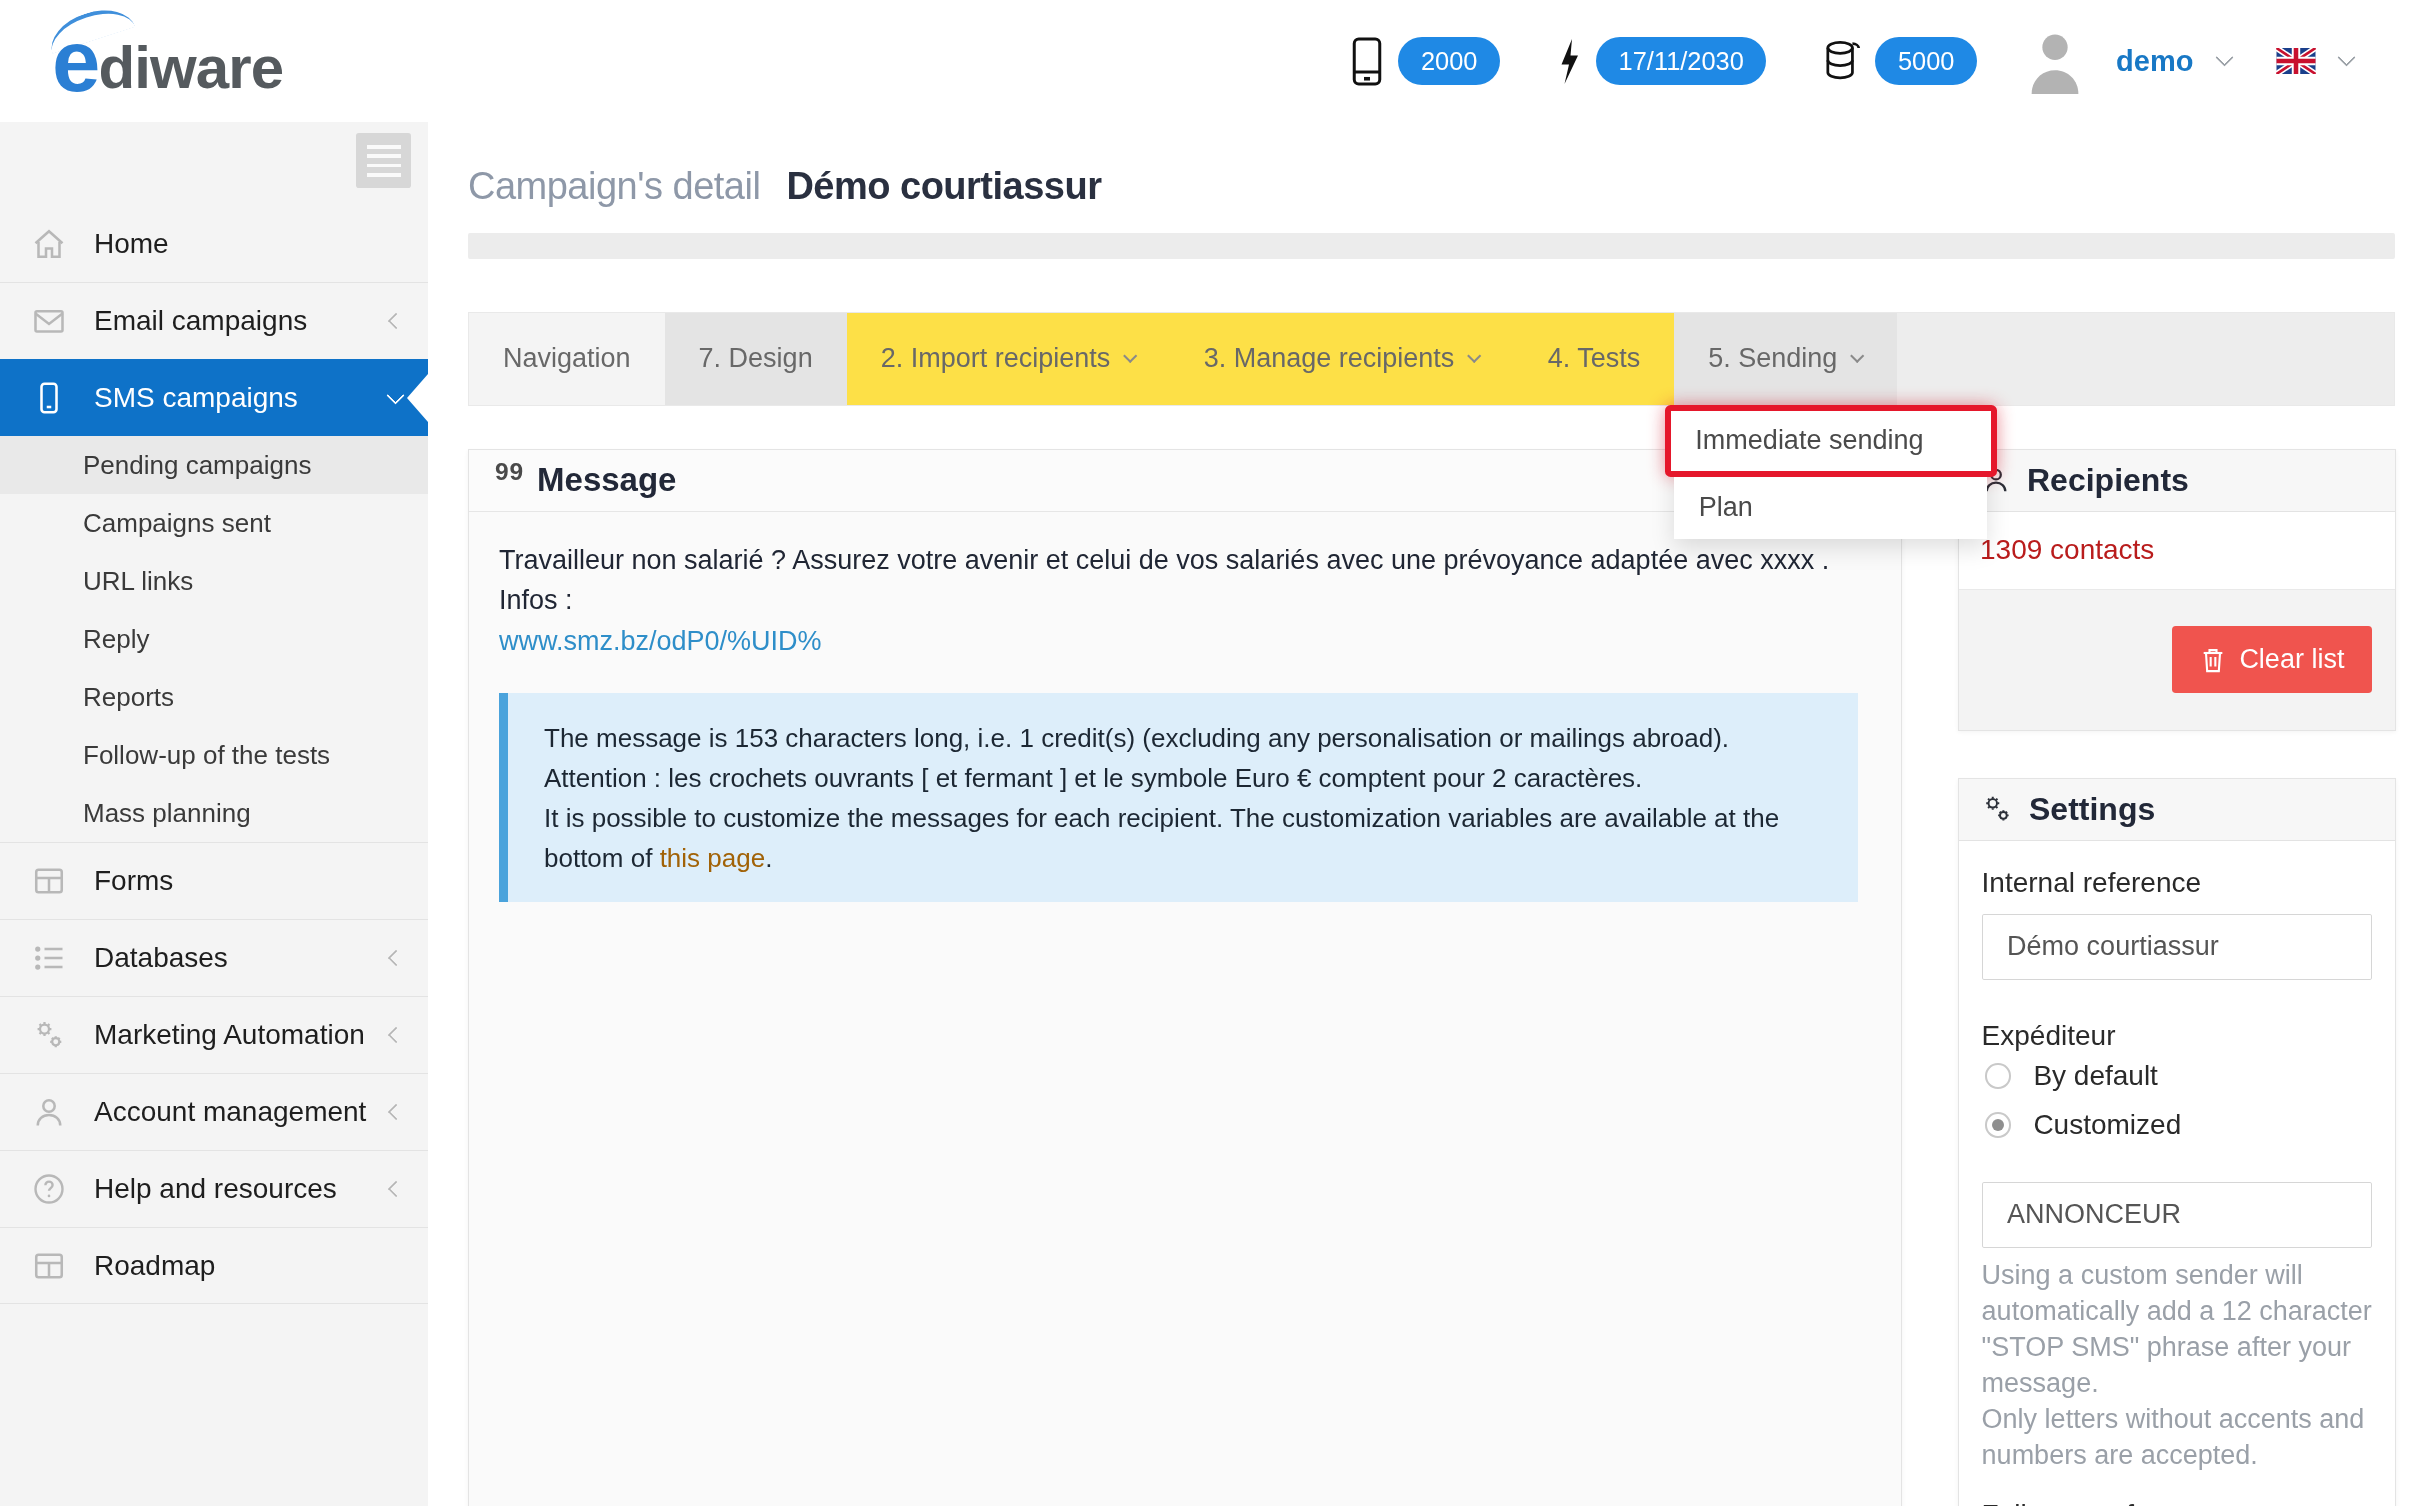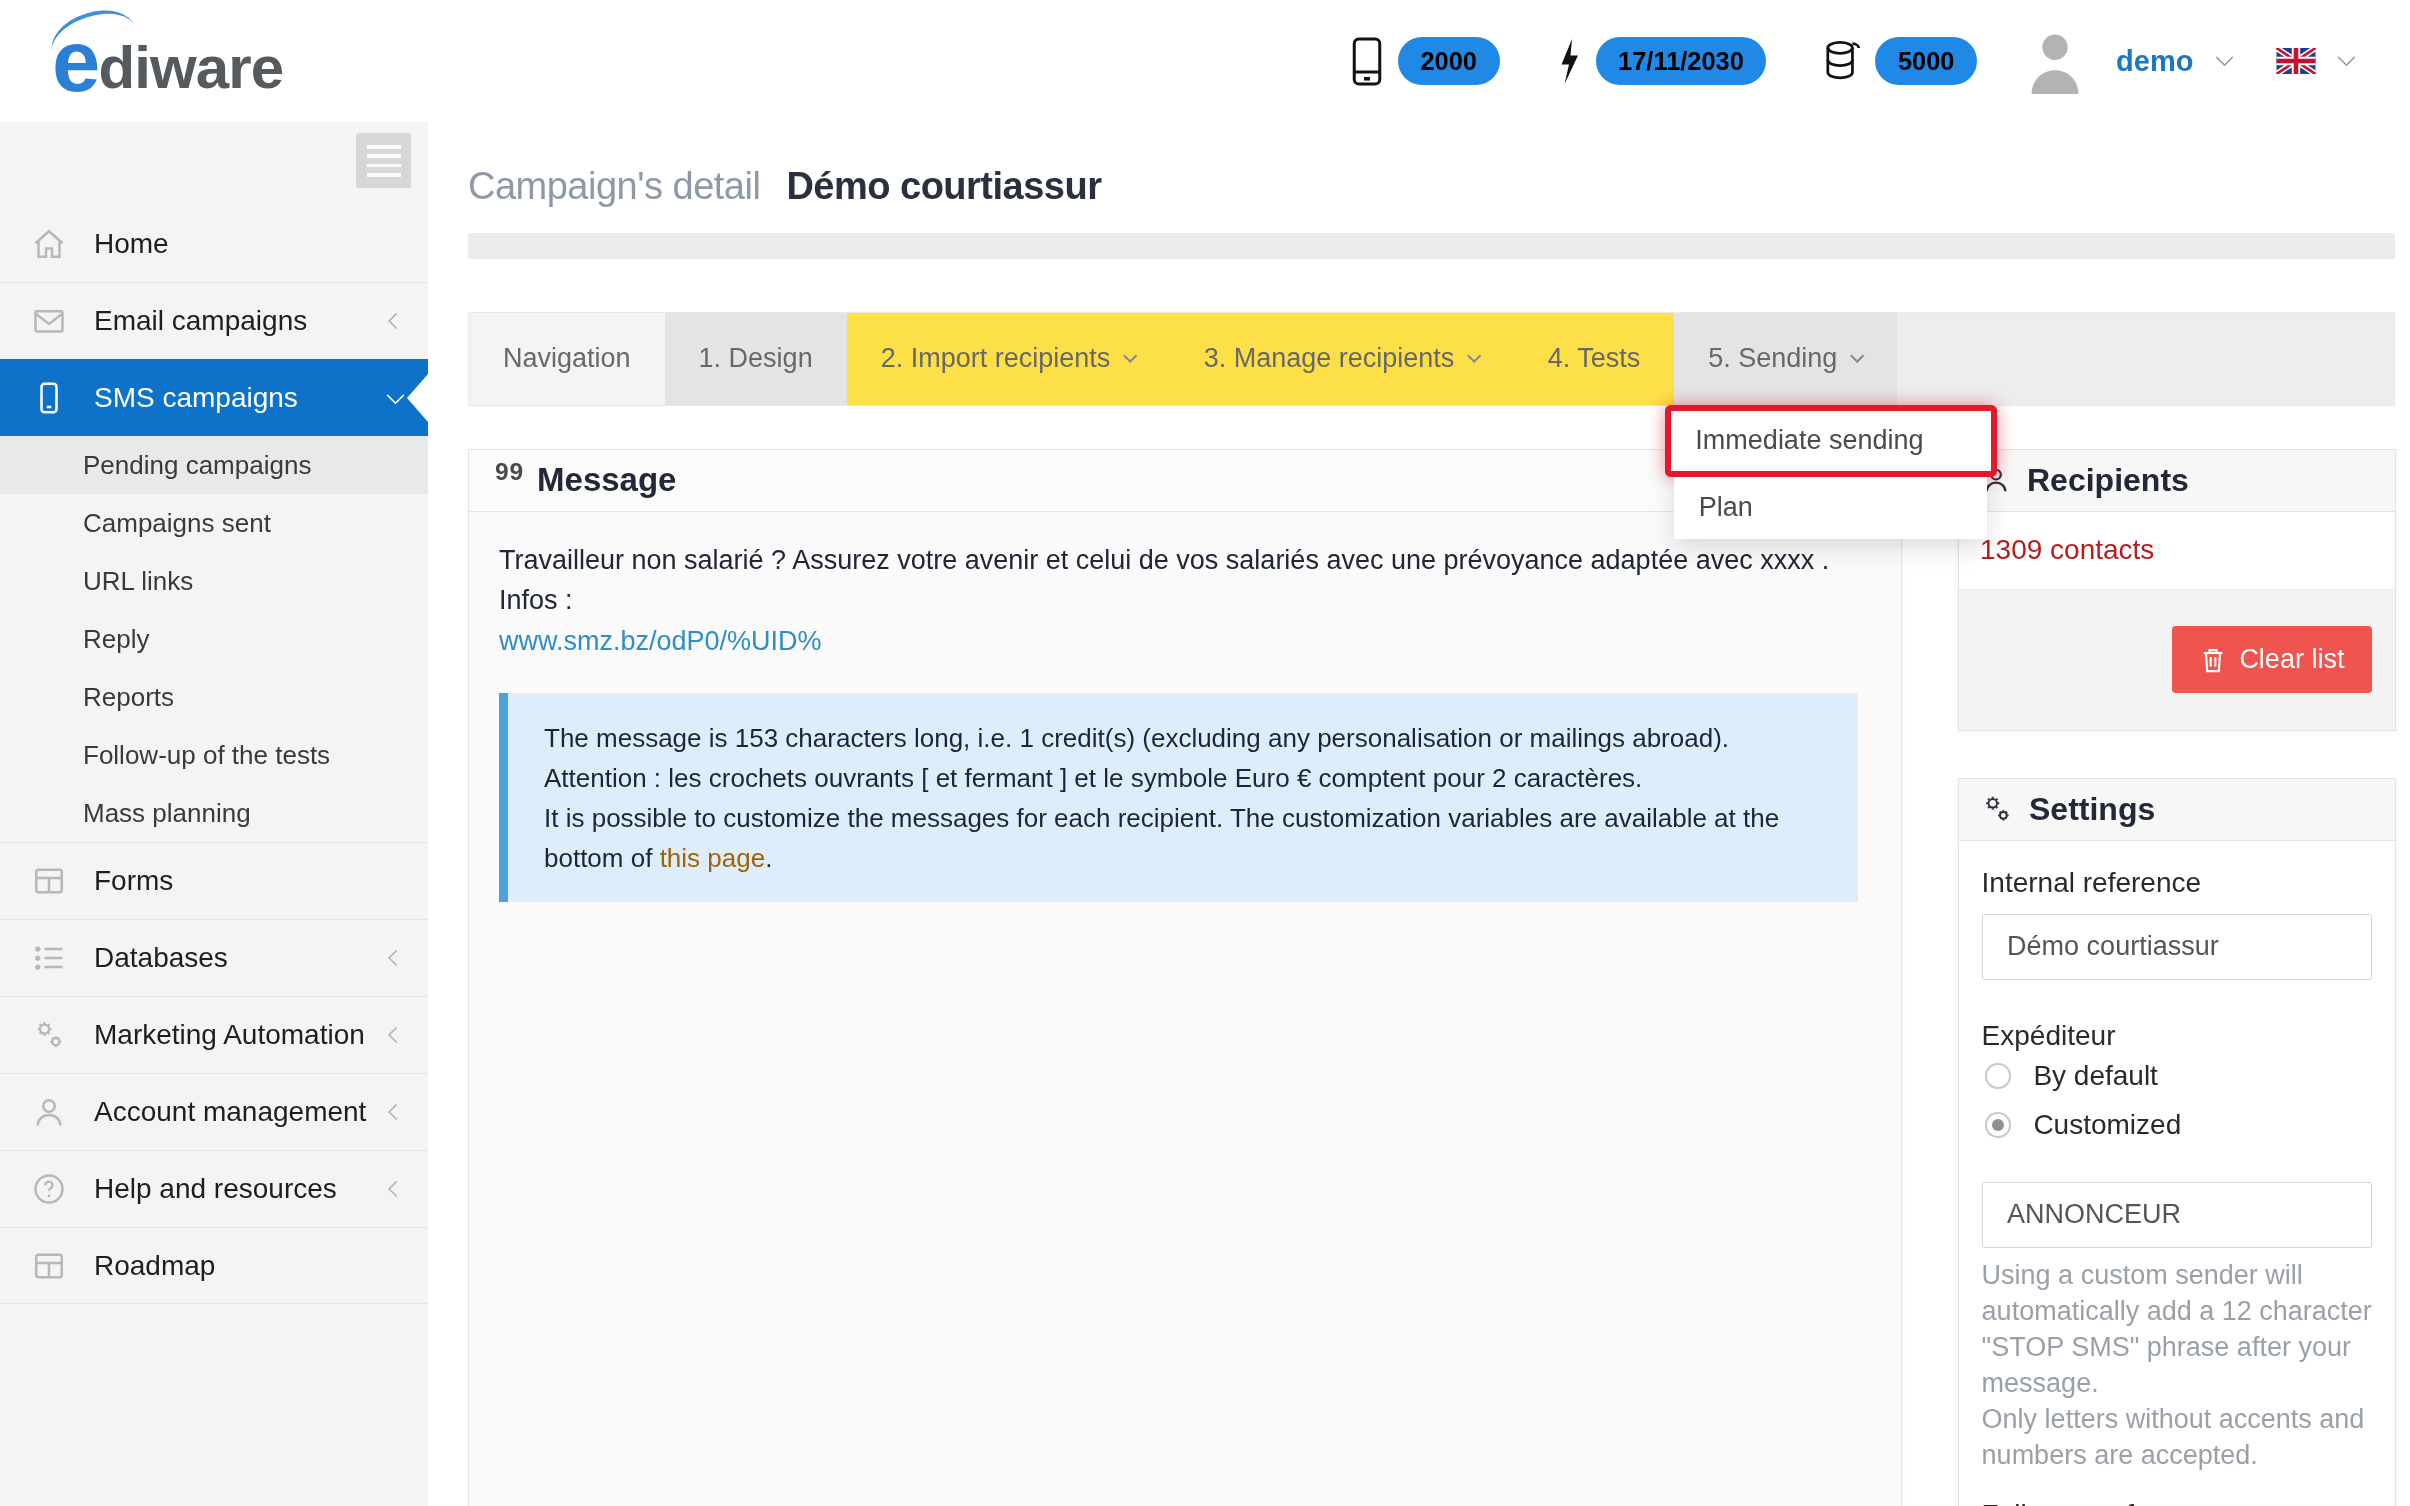--- a/index.html
+++ b/index.html
@@ -8,21 +8,21 @@
 
   
   .topbar { height:122px; background:#fff; display:flex; align-items:center; justify-content:space-between; }
   .logo { display:flex; align-items:flex-end; margin-left:52px; position:relative; }
   .logo-e { color:#2b7fd4; font-size:87px; font-weight:bold; line-height:0.8; font-style:normal; letter-spacing:-1.9px;}
   .logo-swoosh { position:absolute; left:-5.6px; top:-13px; width:87px; height:28px;
      border-top:4.7px solid #3f8fdb; border-radius:50%/100% 100% 0 0; transform:rotate(-18deg); }
   .logo-rest { color:#555a5e; font-size:60px; font-weight:bold; letter-spacing:-0.9px; line-height:0.95;}
   .topbar-right { display:flex; align-items:center; margin-right:58px; }
   .badge-unit { display:flex; align-items:center; gap:13px; }
-  .pill { background:#1f89e5; color:#000000; font-weight:bold; font-size:25.4px;
+  .pill { background:#1f89e5; color:#ffffff; font-weight:normal; font-size:25.4px;
     padding:9.4px 22.6px; border-radius:26px; }
   .ml58 { margin-left:55px; } .ml48 { margin-left:45px; }
   .demo-name { color:#1878c5; font-size:29px; font-weight:bold; margin-left:15px; }
   .chev { display:inline-block; width:13px; height:13px;
     border-right:2.8px solid #9aa0a6; border-bottom:2.8px solid #9aa0a6;
     transform:rotate(45deg); margin-left:11.3px; margin-top:-7.5px; border-radius:0.9px;}
   .chev-left { display:inline-block; width:12.2px; height:12.2px;
     border-left:2.8px solid #b5b5b5; border-bottom:2.8px solid #b5b5b5;
     transform:rotate(45deg); border-radius:0.9px;}
   .chev-down-white { display:inline-block; width:13px; height:13px;
@@ -337,21 +337,21 @@
       <span class="pt-name">Démo courtiassur</span>
     </div>
 
     <div class="progress"></div>
 
     <div class="tabbar">
       <div class="tab tab-nav">
         <span>Navigation</span>
       </div>
       <div class="tab tab-sel">
-        <span>1. Design</span>
+        <span>7. Design</span>
       </div>
       <div class="tab">
         <span>2. Import recipients</span>
         <span class="tchev"></span>
       </div>
       <div class="tab">
         <span>3. Manage recipients</span>
         <span class="tchev"></span>
       </div>
       <div class="tab">

